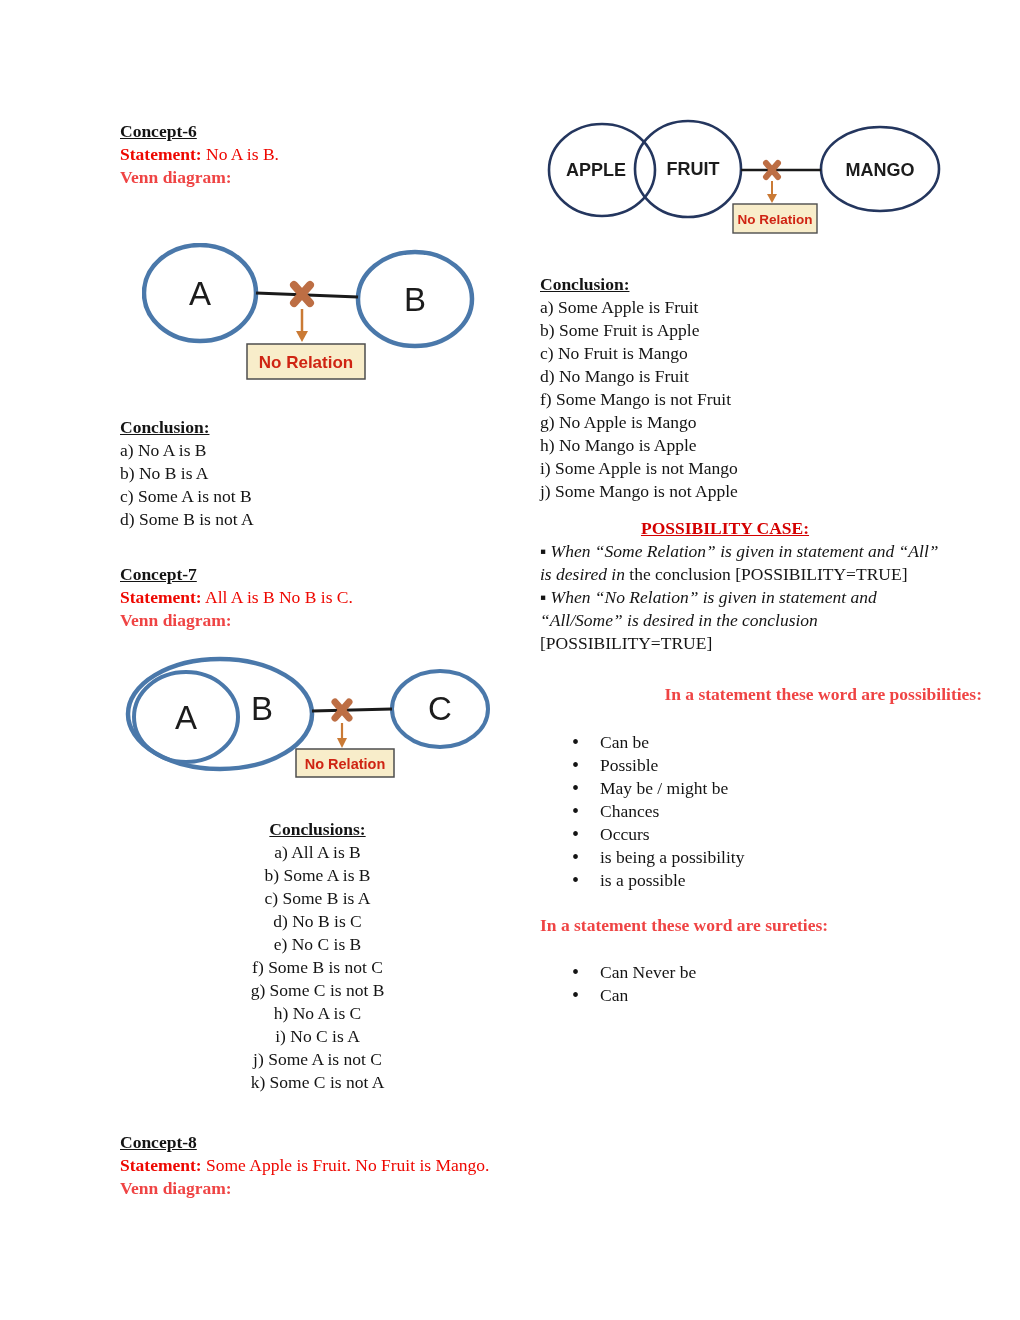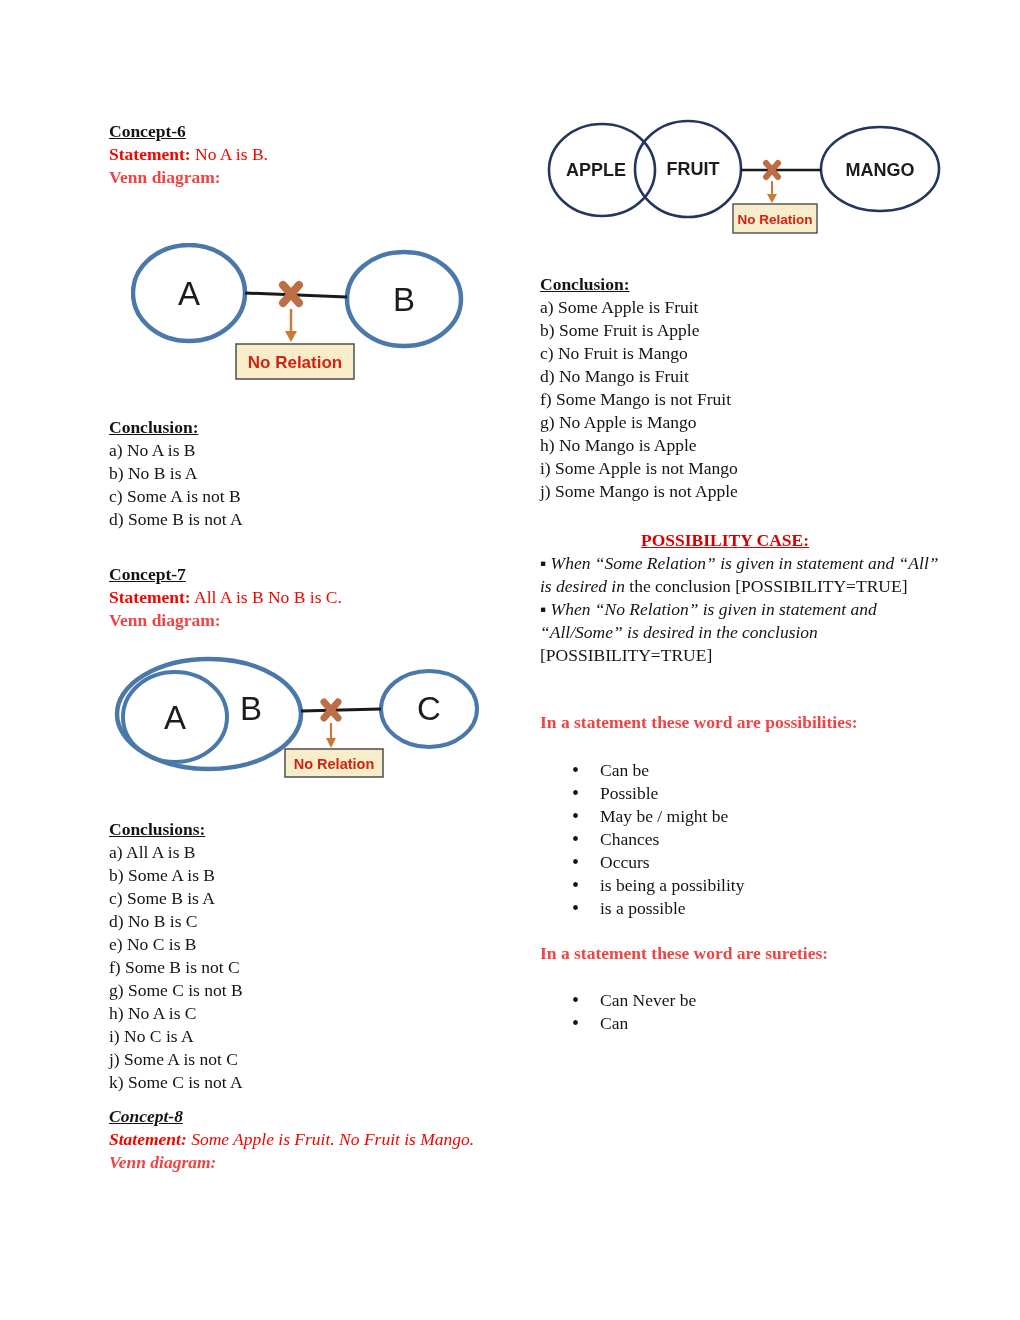--- a/index.html
+++ b/index.html
@@ -2,42 +2,42 @@
 <html><head>
 <meta charset="utf-8">
 <style>
   html,body { margin:0; padding:0; background:#ffffff; }
   .page {
     position:relative; width:1020px; height:1320px; background:#fff;
     font-family:"Liberation Serif", serif; color:#141414;
     font-size:17.5px; line-height:23px; overflow:hidden;
   }
   .col { position:absolute; }
-  .col-left  { left:109px; top:120px; width:395px; }
+  .col-left  { left:120px; top:120px; width:395px; }
   .col-right { left:540px; top:118px; width:442px; }
 
   .hd { font-weight:bold; text-decoration:underline; color:#141414; }
   .red { color:#ee0700; }
   .lbl { font-weight:bold; color:#ee0700; }
   .blue { color:#ef4444; font-weight:bold; }
   .it { font-style:italic;text-align:right; }
 
   .svg1 { display:block; margin:54px 0 0 22px; }
   .svg2 { display:block; margin:24px 0 0 2px; }
   .concl-c6 { margin-top:30px; }
-  .concl-c7 { margin-top:36px; }
+  .concl-c7 { margin-top:36px;text-align:center; }
   .c7 { margin-top:32px; }
-  .c8 { margin-top:11px;font-style:italic; }
+  .c8 { margin-top:37px; }
 
   .concl-r { margin-top:31px; }
-  .poss-title { margin-top:26px; width:370px; text-align:center;
+  .poss-title { margin-top:14px; width:370px; text-align:center;
                 font-weight:bold; text-decoration:underline; color:#d40000; }
   .check-hd { margin-top:28px; width:310px; font-weight:bold; text-decoration:underline; }
   .rules { width:400px; }
-  .sub-hd { margin-top:44px; }
+  .sub-hd { margin-top:28px;text-align:right; }
   .sub-hd2 { margin-top:22px; }
   .blist { margin-top:25px; }
   .blist2 { margin-top:24px; }
   .blist .item { display:flex; }
   .blist .item::before { content:"\2022"; margin-left:32px; width:28px; font-size:20px; }
 
   svg text { font-family:"Liberation Sans", sans-serif; }
   .venn-letter { font-size:33px; fill:#1c1c1c; }
   .venn-word { font-size:18px; font-weight:bold; fill:#1c1c1c; }
   .norel { font-weight:bold; fill:#cf2413; }

